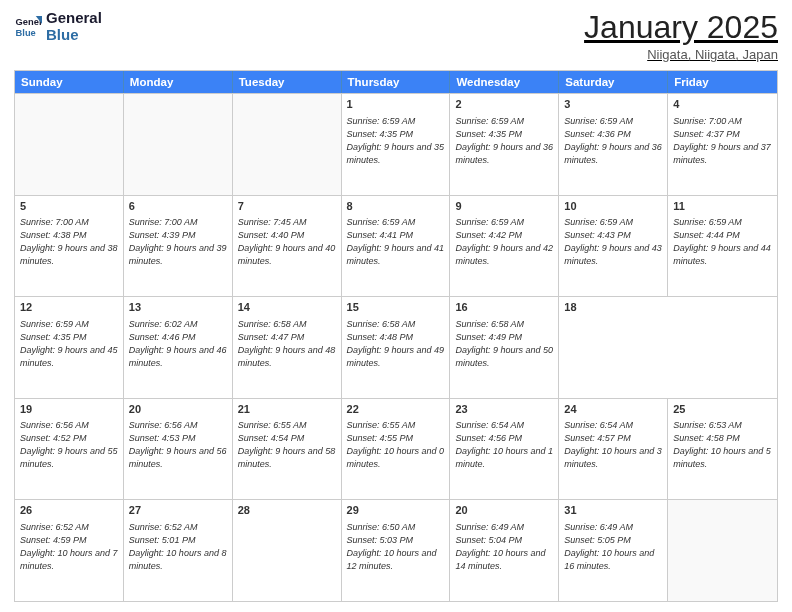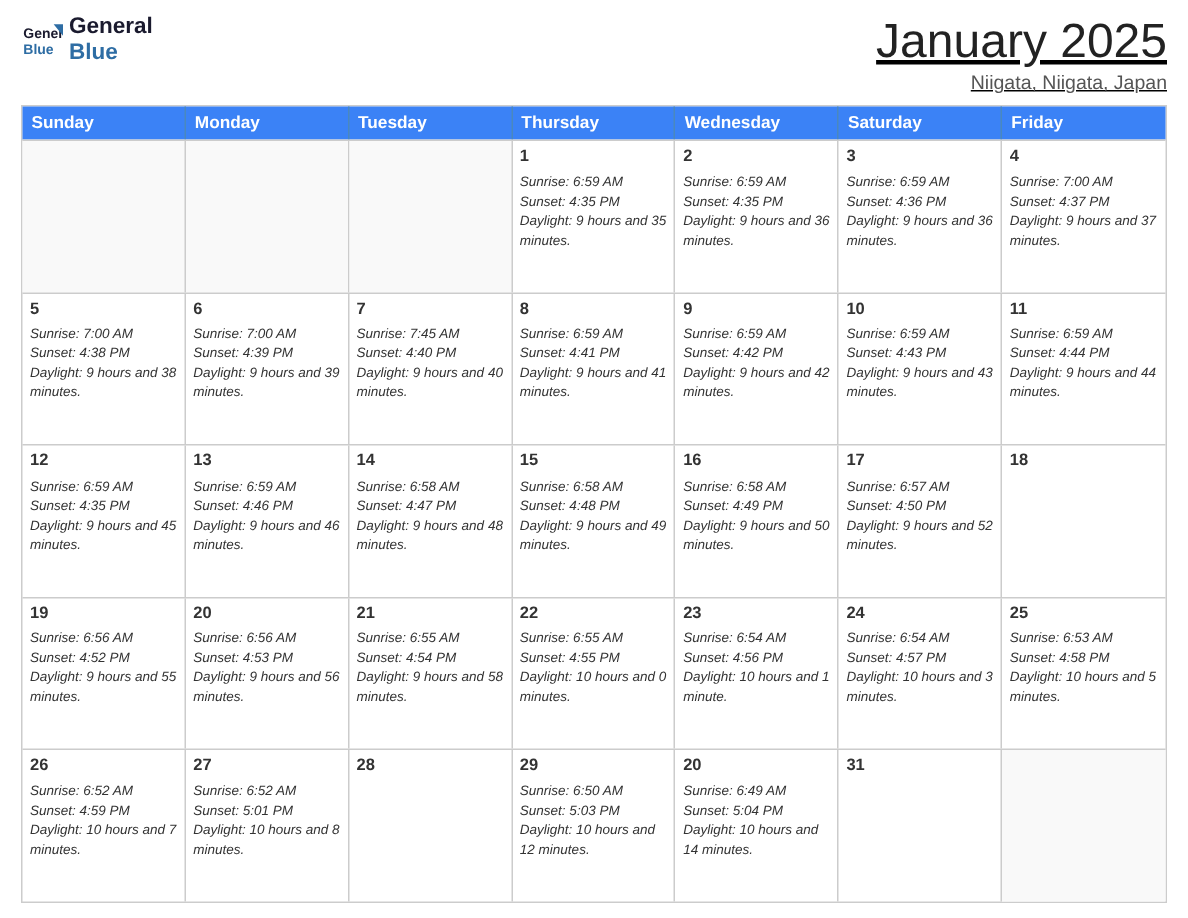--- a/index.html
+++ b/index.html
@@ -224,21 +224,21 @@
         <div class="cal-week">
           <div class="cal-cell">
             <span class="day-num">12</span>
             <div class="cell-text">Sunrise: 6:59 AM
 Sunset: 4:35 PM
 Daylight: 9 hours
 and 45 minutes.</div>
           </div>
           <div class="cal-cell">
             <span class="day-num">13</span>
-            <div class="cell-text">Sunrise: 6:59 AM
+            <div class="cell-text">Sunrise: 6:02 AM
 Sunset: 4:46 PM
 Daylight: 9 hours
 and 46 minutes.</div>
           </div>
           <div class="cal-cell">
             <span class="day-num">14</span>
             <div class="cell-text">Sunrise: 6:58 AM
 Sunset: 4:47 PM
 Daylight: 9 hours
 and 48 minutes.</div>
@@ -251,27 +251,20 @@
 and 49 minutes.</div>
           </div>
           <div class="cal-cell">
             <span class="day-num">16</span>
             <div class="cell-text">Sunrise: 6:58 AM
 Sunset: 4:49 PM
 Daylight: 9 hours
 and 50 minutes.</div>
           </div>
           <div class="cal-cell">
-            <span class="day-num">17</span>
-            <div class="cell-text">Sunrise: 6:57 AM
-Sunset: 4:50 PM
-Daylight: 9 hours
-and 52 minutes.</div>
-          </div>
-          <div class="cal-cell">
             <span class="day-num">18</span>
           </div>
         </div>
         <div class="cal-week">
           <div class="cal-cell">
             <span class="day-num">19</span>
             <div class="cell-text">Sunrise: 6:56 AM
 Sunset: 4:52 PM
 Daylight: 9 hours
 and 55 minutes.</div>
@@ -346,18 +339,22 @@
           </div>
           <div class="cal-cell">
             <span class="day-num">20</span>
             <div class="cell-text">Sunrise: 6:49 AM
 Sunset: 5:04 PM
 Daylight: 10 hours
 and 14 minutes.</div>
           </div>
           <div class="cal-cell">
             <span class="day-num">31</span>
+            <div class="cell-text">Sunrise: 6:49 AM
+Sunset: 5:05 PM
+Daylight: 10 hours
+and 16 minutes.</div>
           </div>
           <div class="cal-cell empty"></div>
         </div>
       </div>
   </div>
 </div>
 
 </body></html>

